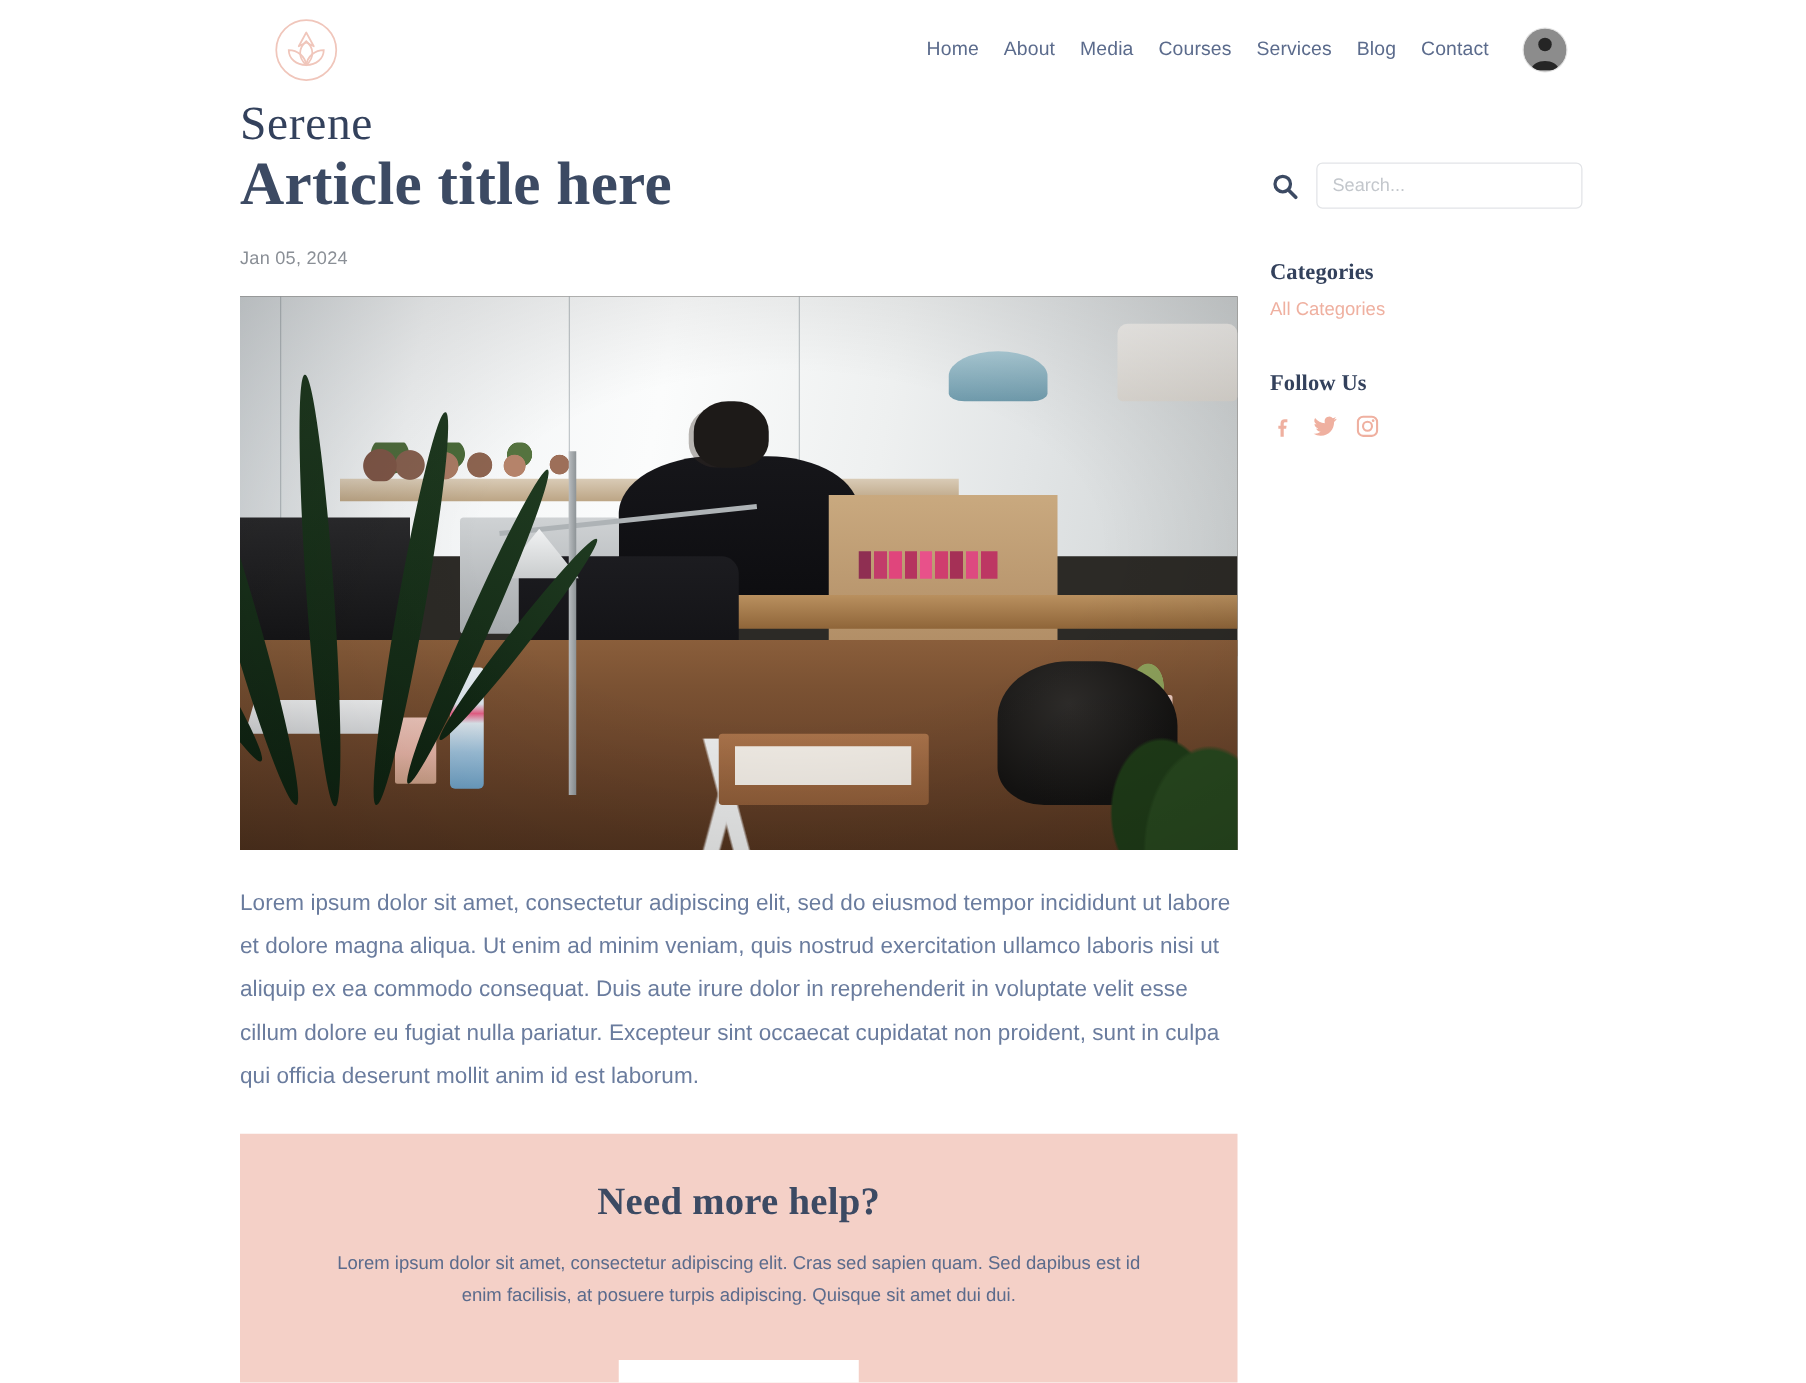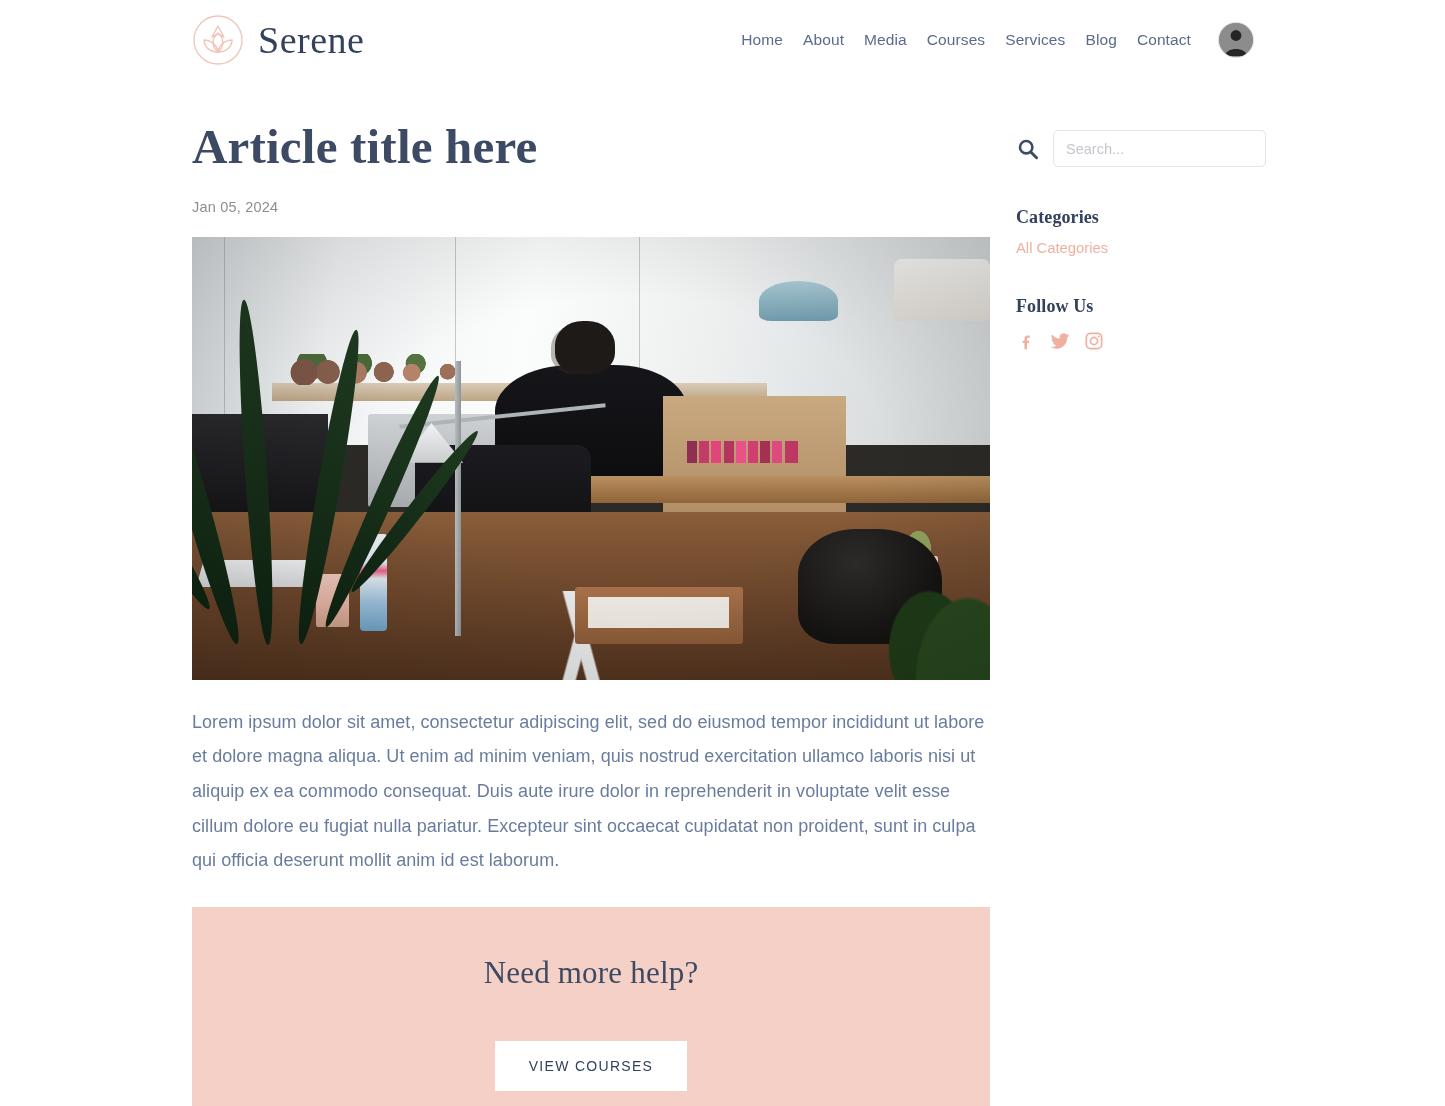--- a/index.html
+++ b/index.html
@@ -27,20 +27,21 @@
 
   
   .header{
     position:absolute;top:0;left:0;width:1445px;height:80px;
     display:flex;align-items:center;background:#fff;
   }
   .brand{
     position:absolute;left:192px;top:14px;
     display:flex;align-items:center;gap:14px;
     text-decoration:none;
+    flex-direction:column;
   }
   .logo-mark{width:52px;height:52px;flex:0 0 52px;display:block;}
   .brand-name{
     font-family:"Liberation Serif", serif;
     font-size:38px;
     color:var(--navy-deep);
     letter-spacing:.5px;
     line-height:1;
   }
   .nav{
@@ -278,23 +279,23 @@
 
   
   .cta{
     margin-top:29px;
     width:798px;
     background:var(--pink);
     padding:36px 60px 44px;
     text-align:center;
   }
   .cta h2{
-    margin:12px;
+    margin:0;
     font-family:"Liberation Serif", serif;
-    font-weight:400;
+    font-weight:700;
     font-size:31px;
     color:var(--navy);
     letter-spacing:.2px;
   }
   .cta p{
     margin:20px auto 0;
     max-width:660px;
     font-size:14.8px;
     line-height:1.75;
     color:var(--slate);
@@ -426,20 +427,21 @@
           <i style="left:62%;bottom:18%;width:6%;height:46%;transform:rotate(38deg);"></i>
         </div>
         <div class="plant-right"></div>
         <div class="vignette"></div>
       </div>
 
       <p class="body-copy">Lorem ipsum dolor sit amet, consectetur adipiscing elit, sed do eiusmod tempor incididunt ut labore et dolore magna aliqua. Ut enim ad minim veniam, quis nostrud exercitation ullamco laboris nisi ut aliquip ex ea commodo consequat. Duis aute irure dolor in reprehenderit in voluptate velit esse cillum dolore eu fugiat nulla pariatur. Excepteur sint occaecat cupidatat non proident, sunt in culpa qui officia deserunt mollit anim id est laborum.</p>
 
       <div class="cta">
         <h2>Need more help?</h2>
+        <p>Lorem ipsum dolor sit amet, consectetur adipiscing elit. Cras sed sapien quam. Sed dapibus est id enim facilisis, at posuere turpis adipiscing. Quisque sit amet dui dui.</p>
         <button class="cta-btn">VIEW COURSES</button>
       </div>
 
     </div>
 
     <div class="sidebar">
 
       <div class="search-row">
         <span class="search-icon">
           <svg viewBox="0 0 24 24" xmlns="http://www.w3.org/2000/svg">

